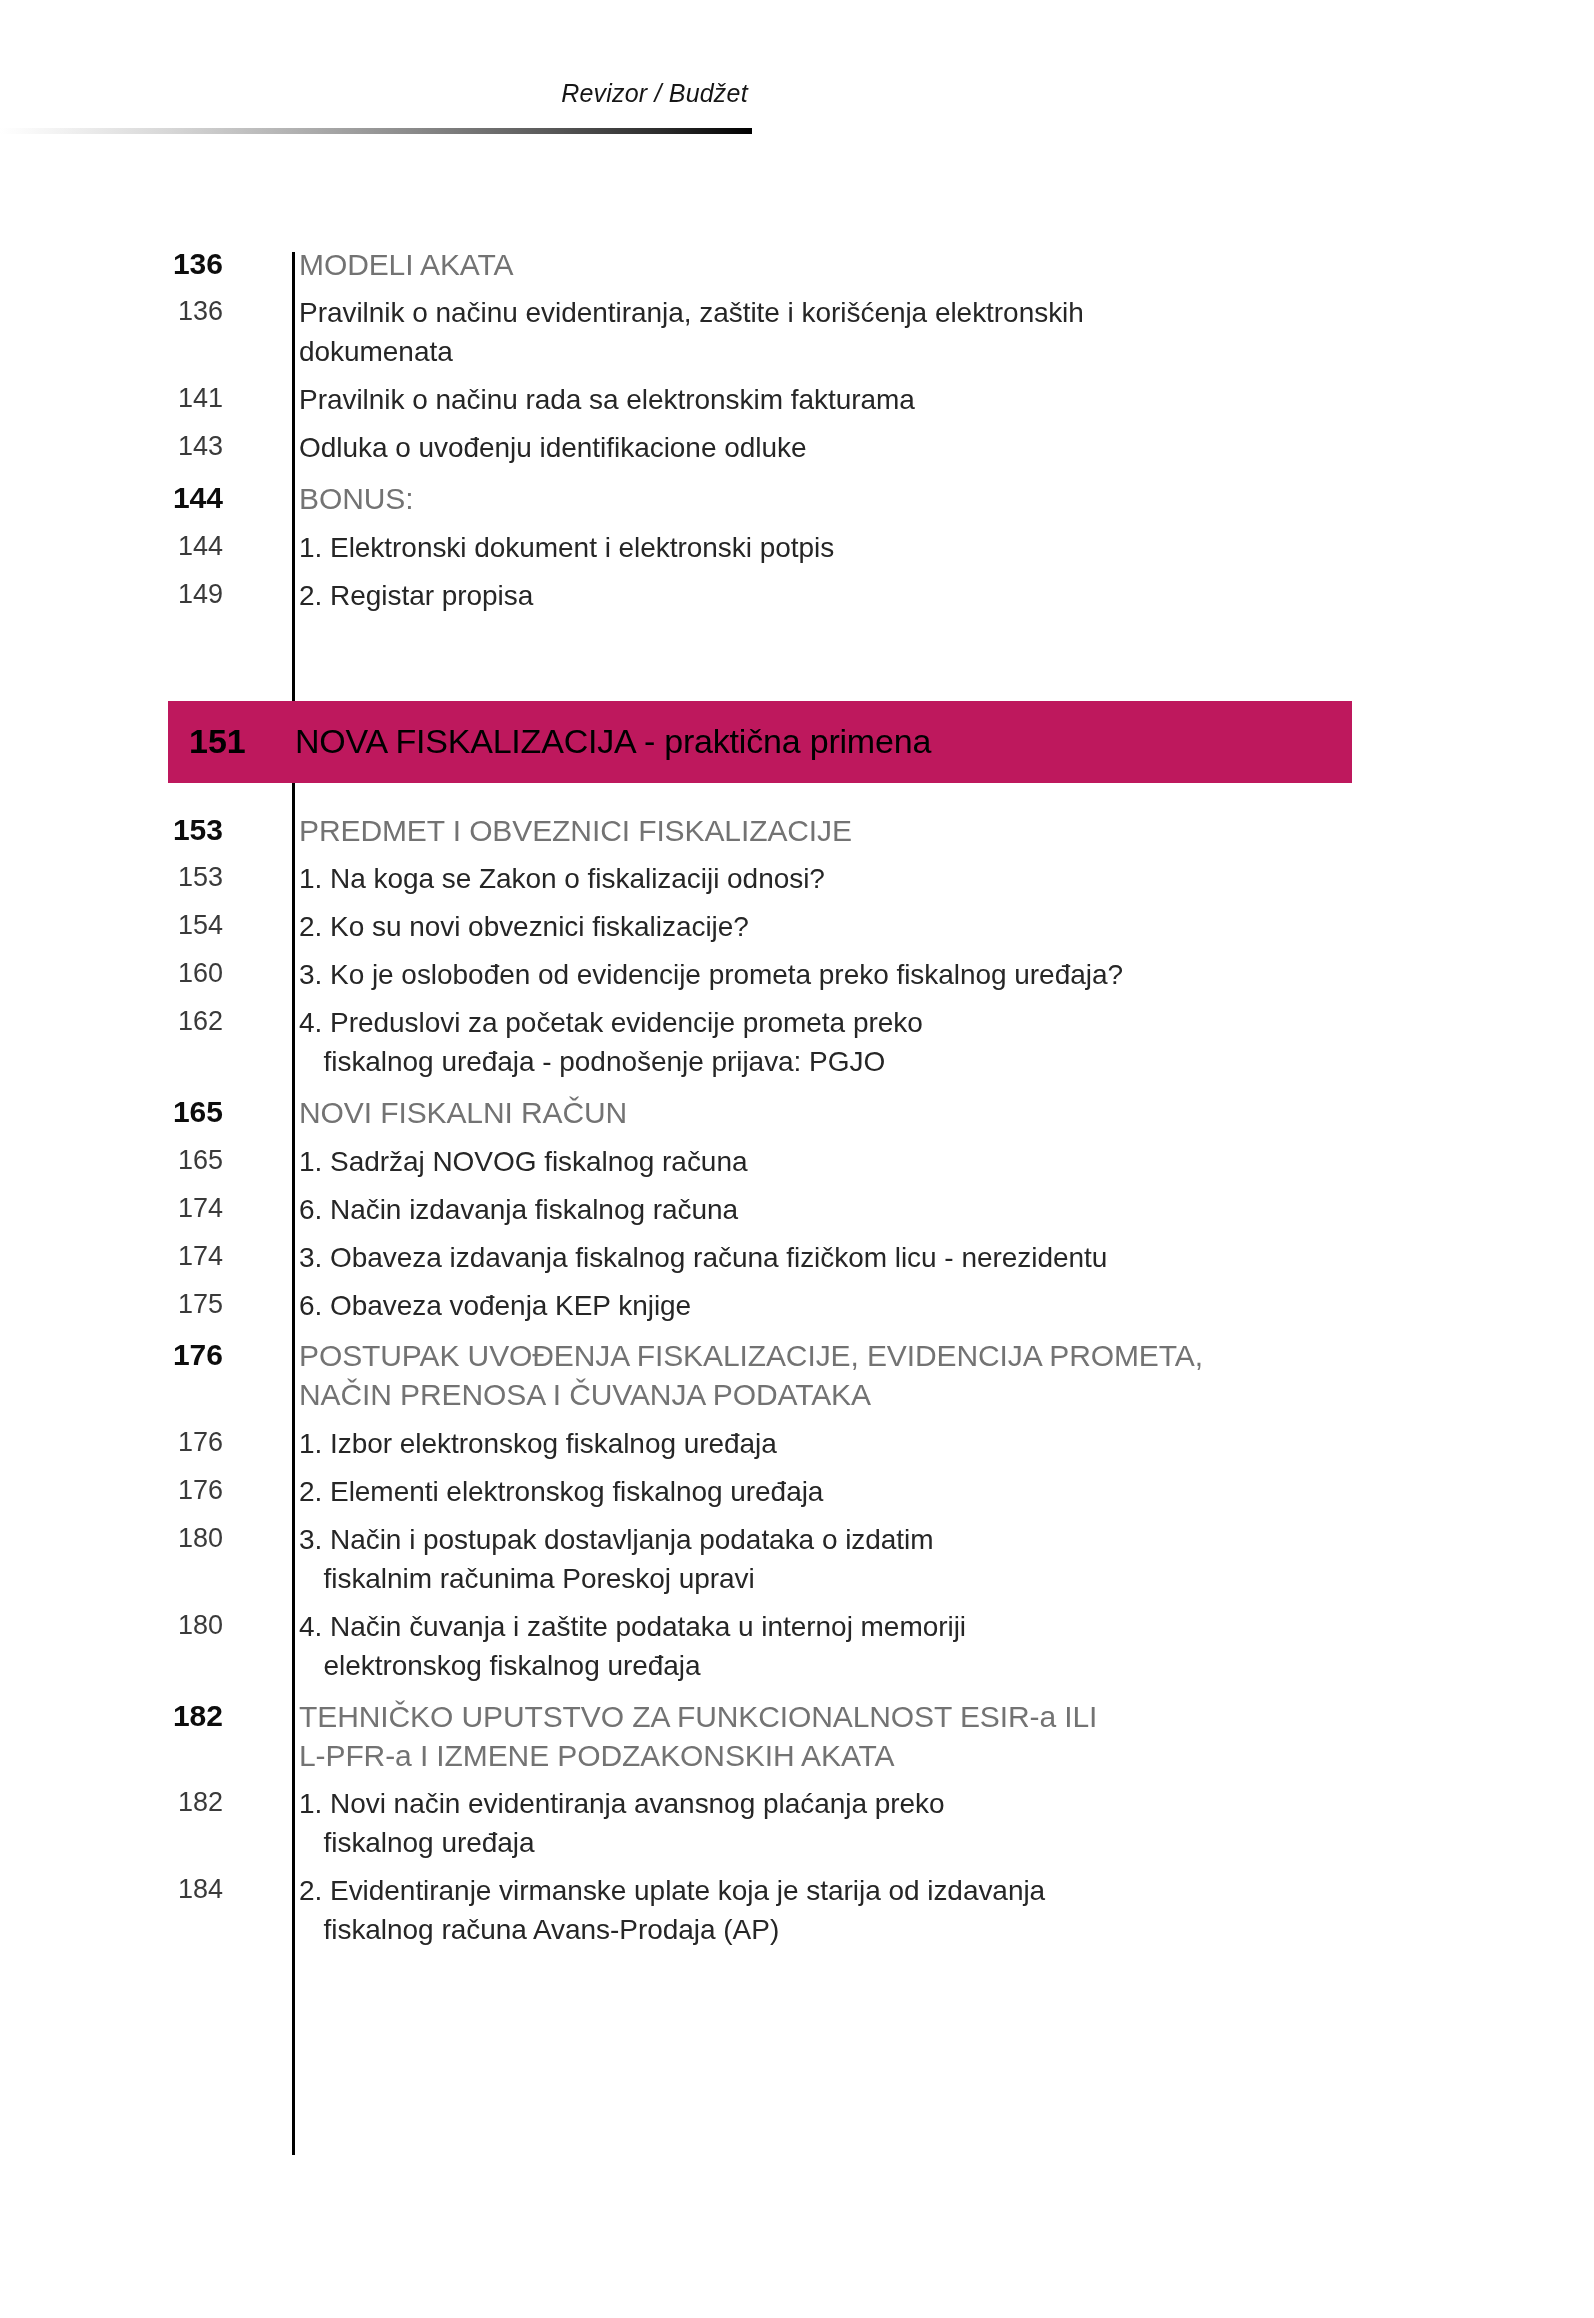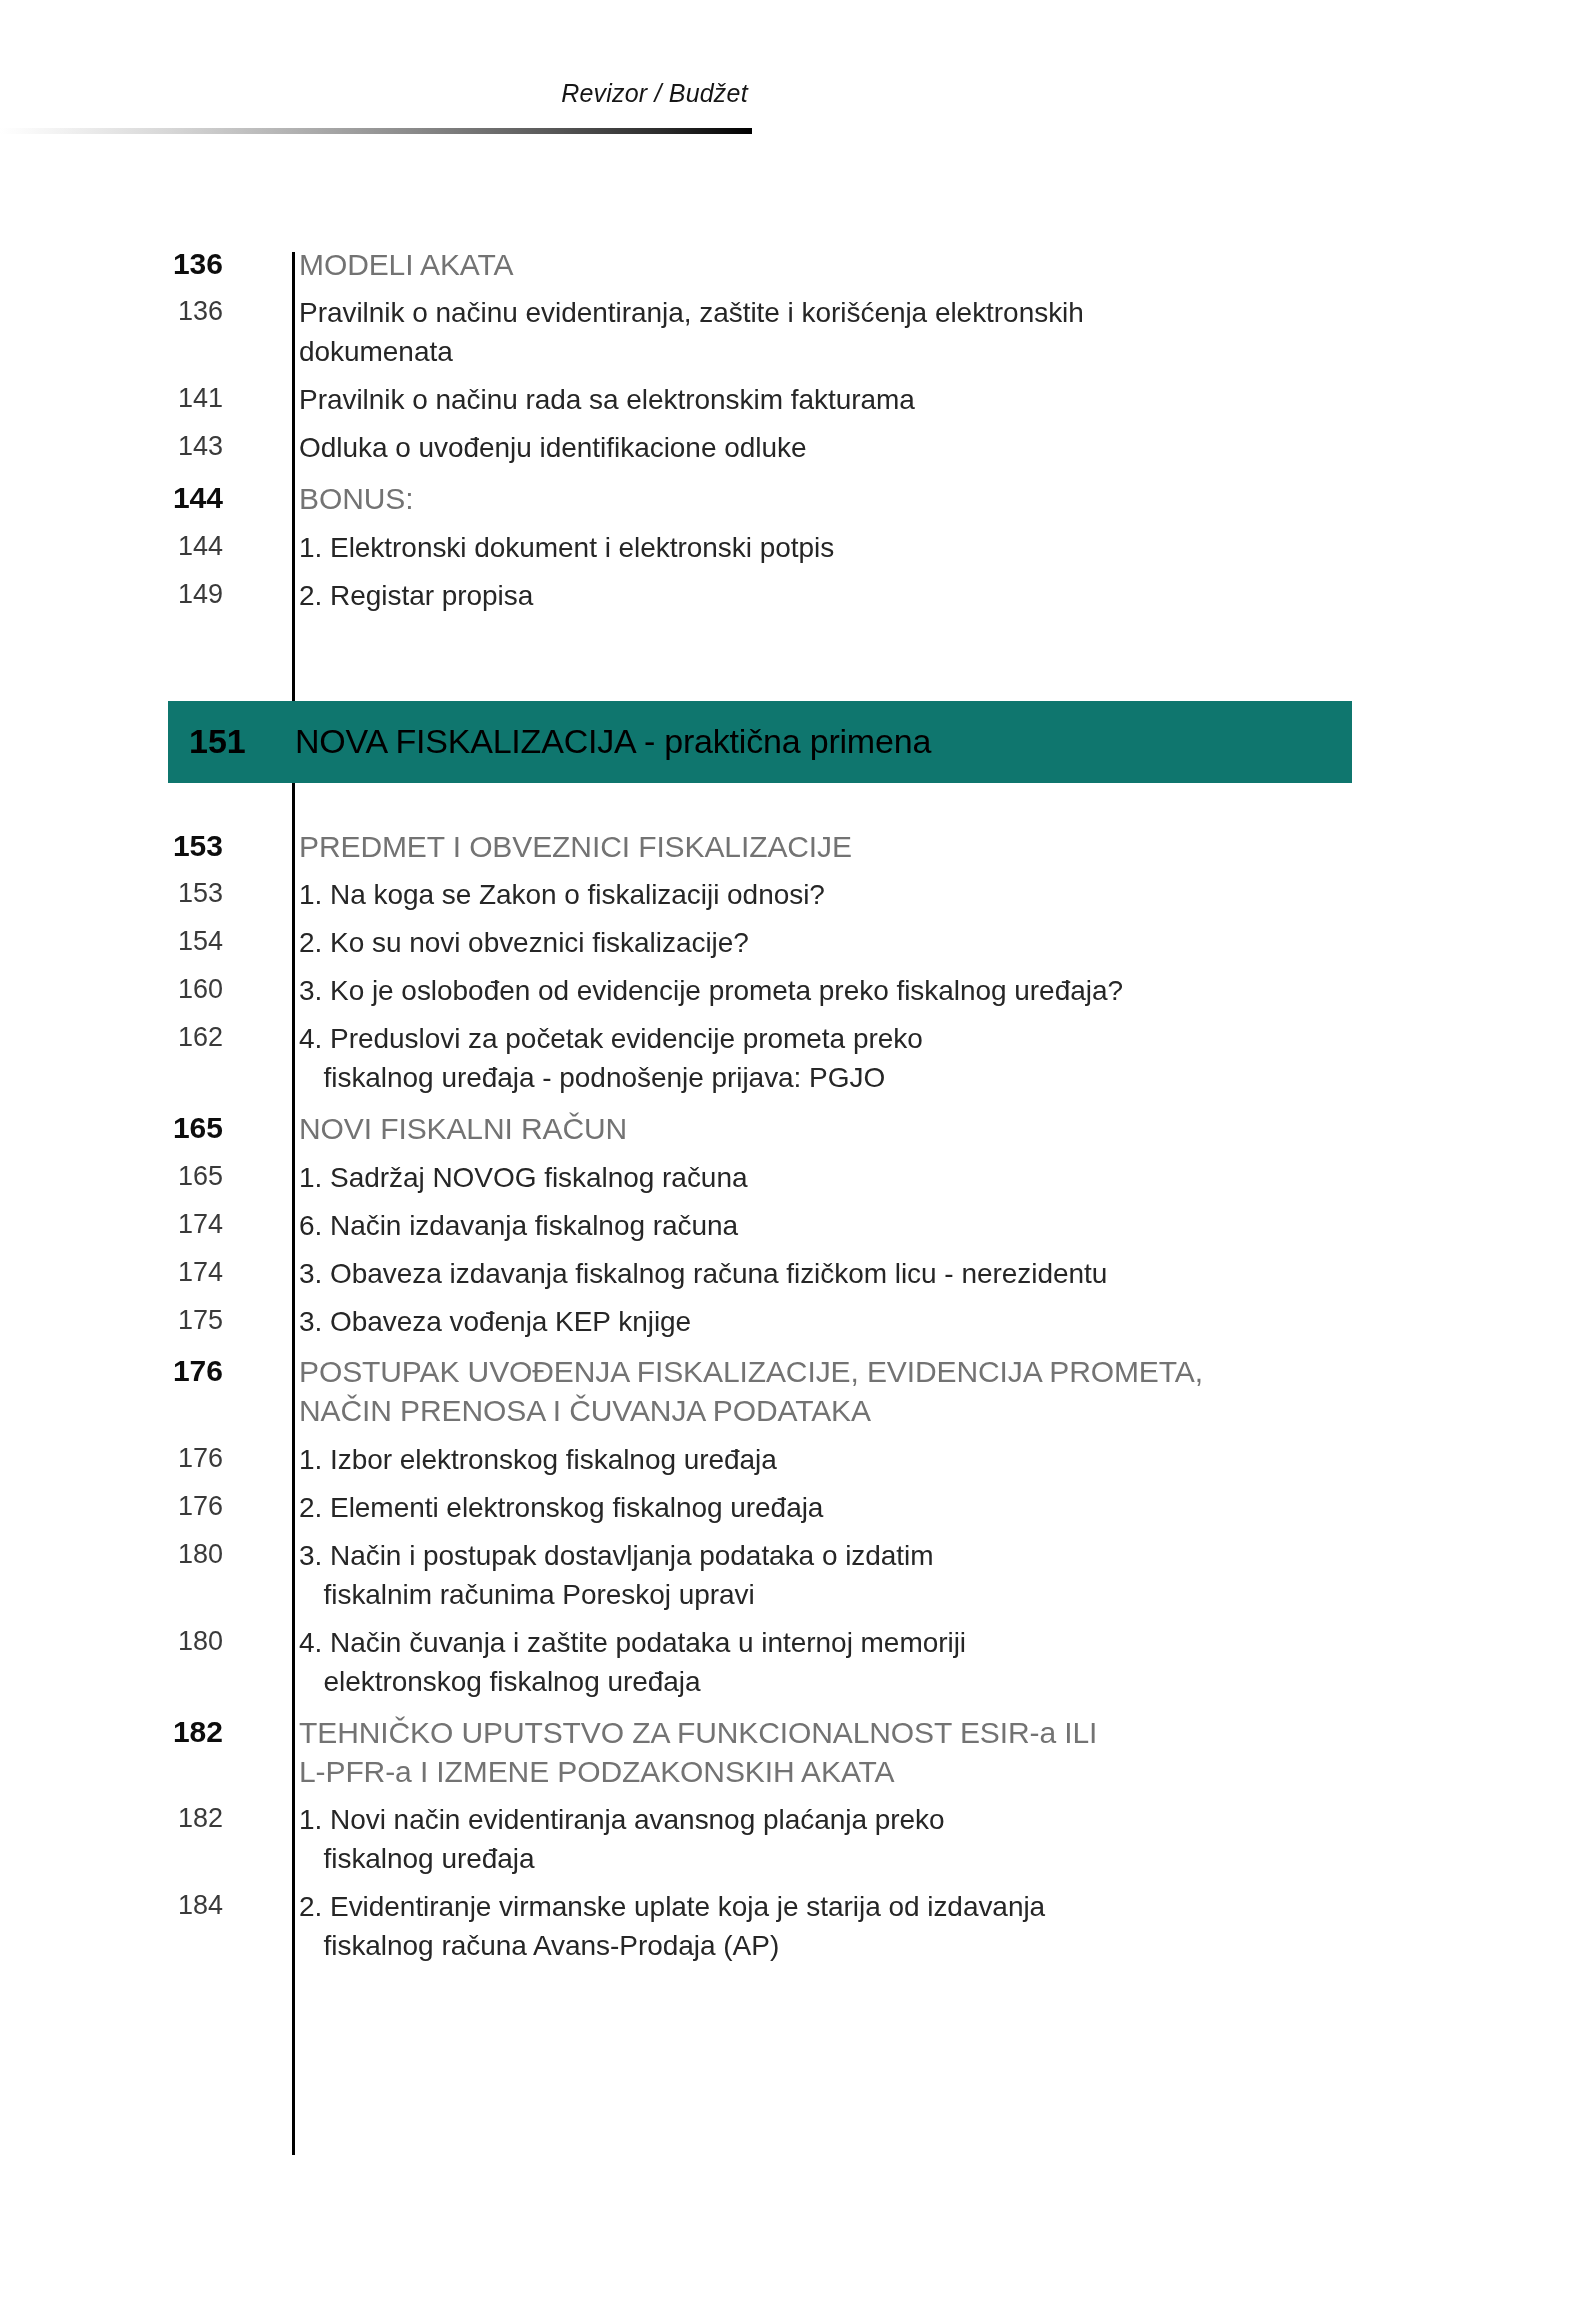--- a/index.html
+++ b/index.html
@@ -123,22 +123,22 @@
   .r-item .txt .cont {
     padding-left: 0;
   }
   .r-item .txt .cont.ind {
     padding-left: 24.5px;
   }
 
   
   .r-banner {
     margin-top: 53px;
-    margin-bottom: 44px;
-    background: #0f766e;
+    margin-bottom: 28px;
+    background: #be185d;
     padding-top: 18px;
     padding-bottom: 19.6px;
     margin-left: 168px;
     width: 1184px;
   }
   .r-banner .num {
     width: 93px;
     flex: 0 0 93px;
     text-align: left;
     padding-right: 0;
@@ -272,21 +272,21 @@
       </div>
       <div class="toc-row r-item">
         <div class="num">174</div>
         <div class="txt">
           <span class="cont">3. Obaveza izdavanja fiskalnog računa fizičkom licu - nerezidentu</span>
         </div>
       </div>
       <div class="toc-row r-item">
         <div class="num">175</div>
         <div class="txt">
-          <span class="cont">3. Obaveza vođenja KEP knjige</span>
+          <span class="cont">6. Obaveza vođenja KEP knjige</span>
         </div>
       </div>
       <div class="toc-row r-head">
         <div class="num">176</div>
         <div class="txt">
           <span class="cont">POSTUPAK UVOĐENJA FISKALIZACIJE, EVIDENCIJA PROMETA,</span>
           <span class="cont">NAČIN PRENOSA I ČUVANJA PODATAKA</span>
         </div>
       </div>
       <div class="toc-row r-item">

